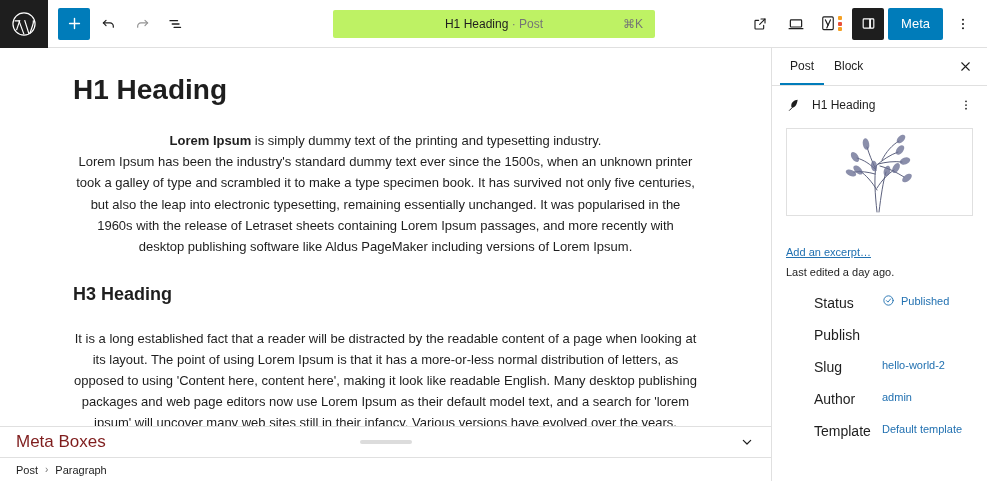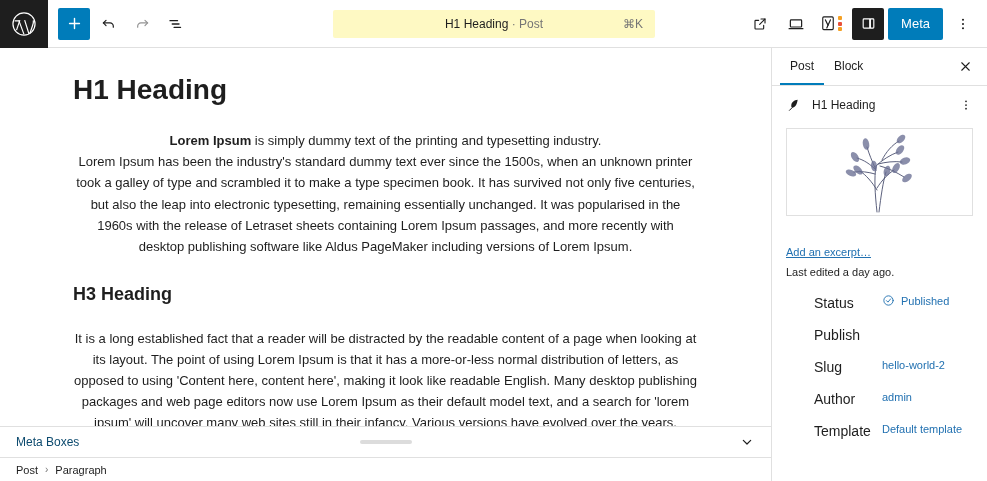--- a/index.html
+++ b/index.html
@@ -23,21 +23,21 @@
   .tb-left { display: flex; align-items: center; gap: 2px; padding-left: 10px; }
   .tb-btn {
     width: 32px; height: 32px; border-radius: 2px; border: none; background: transparent;
     display: flex; align-items: center; justify-content: center; cursor: pointer; color: #1e1e1e;
   }
   .tb-btn.primary { background: #007cba; color: #fff; }
   .tb-btn.toggled { background: #1e1e1e; color: #fff; }
   .tb-btn.disabled { color: #949494; }
   .cmd-center {
     position: absolute; left: 333px; top: 10px; width: 322px; height: 28px;
-    background: #fef9c3; border-radius: 2px; display: flex; align-items: center;
+    background: #bef264; border-radius: 2px; display: flex; align-items: center;
     justify-content: center; cursor: pointer;
   }
   .cmd-label { font-size: 12px; color: #1e1e1e; }
   .cmd-label .sep { color: #757575; }
   .cmd-kbd { position: absolute; right: 12px; font-size: 12px; color: #757575; }
   .tb-right { margin-left: auto; display: flex; align-items: center; gap: 4px; padding-right: 8px; }
   .save-btn {
     background: #007cba; color: #fff; border: none; border-radius: 2px;
     height: 32px; padding: 0 13px; font-size: 13px; cursor: pointer;
     font-family: "Liberation Sans", sans-serif;
@@ -54,21 +54,21 @@
   .content h2 { font-size: 20px; line-height: 1.3; font-weight: bold; color: #1e1e1e; margin: 24px 0 22px; }
   .content h3 { font-size: 18px; line-height: 1.3; font-weight: bold; color: #1e1e1e; margin: 26px 0 22px; }
   .content p { font-size: 13px; line-height: 1.62; color: #1e1e1e; text-align: center; }
   .content p b { font-weight: bold; }
 
   
   .metaboxes {
     flex: 0 0 31px; height: 31px; border-top: 1px solid #e0e0e0;
     display: flex; align-items: center; padding: 0 16px; position: relative; background: #fff;
   }
-  .mb-label { font-size: 12px; color: #0c4a6e; }
+  .mb-label { font-size: 17px; color: #7f1d1d; }
   .mb-handle {
     position: absolute; left: 50%; transform: translateX(-50%);
     width: 52px; height: 4px; background: #dcdcdc; border-radius: 2px; cursor: grab;
   }
   .mb-chev { margin-left: auto; display: flex; align-items: center; color: #1e1e1e; cursor: pointer; }
 
   
   .sidebar { flex: 0 0 215px; width: 215px; display: flex; flex-direction: column; background: #fff; }
   .sb-tabs { height: 38px; flex: 0 0 38px; display: flex; align-items: stretch;
              border-bottom: 1px solid #e0e0e0; padding: 0 8px; position: relative; }

